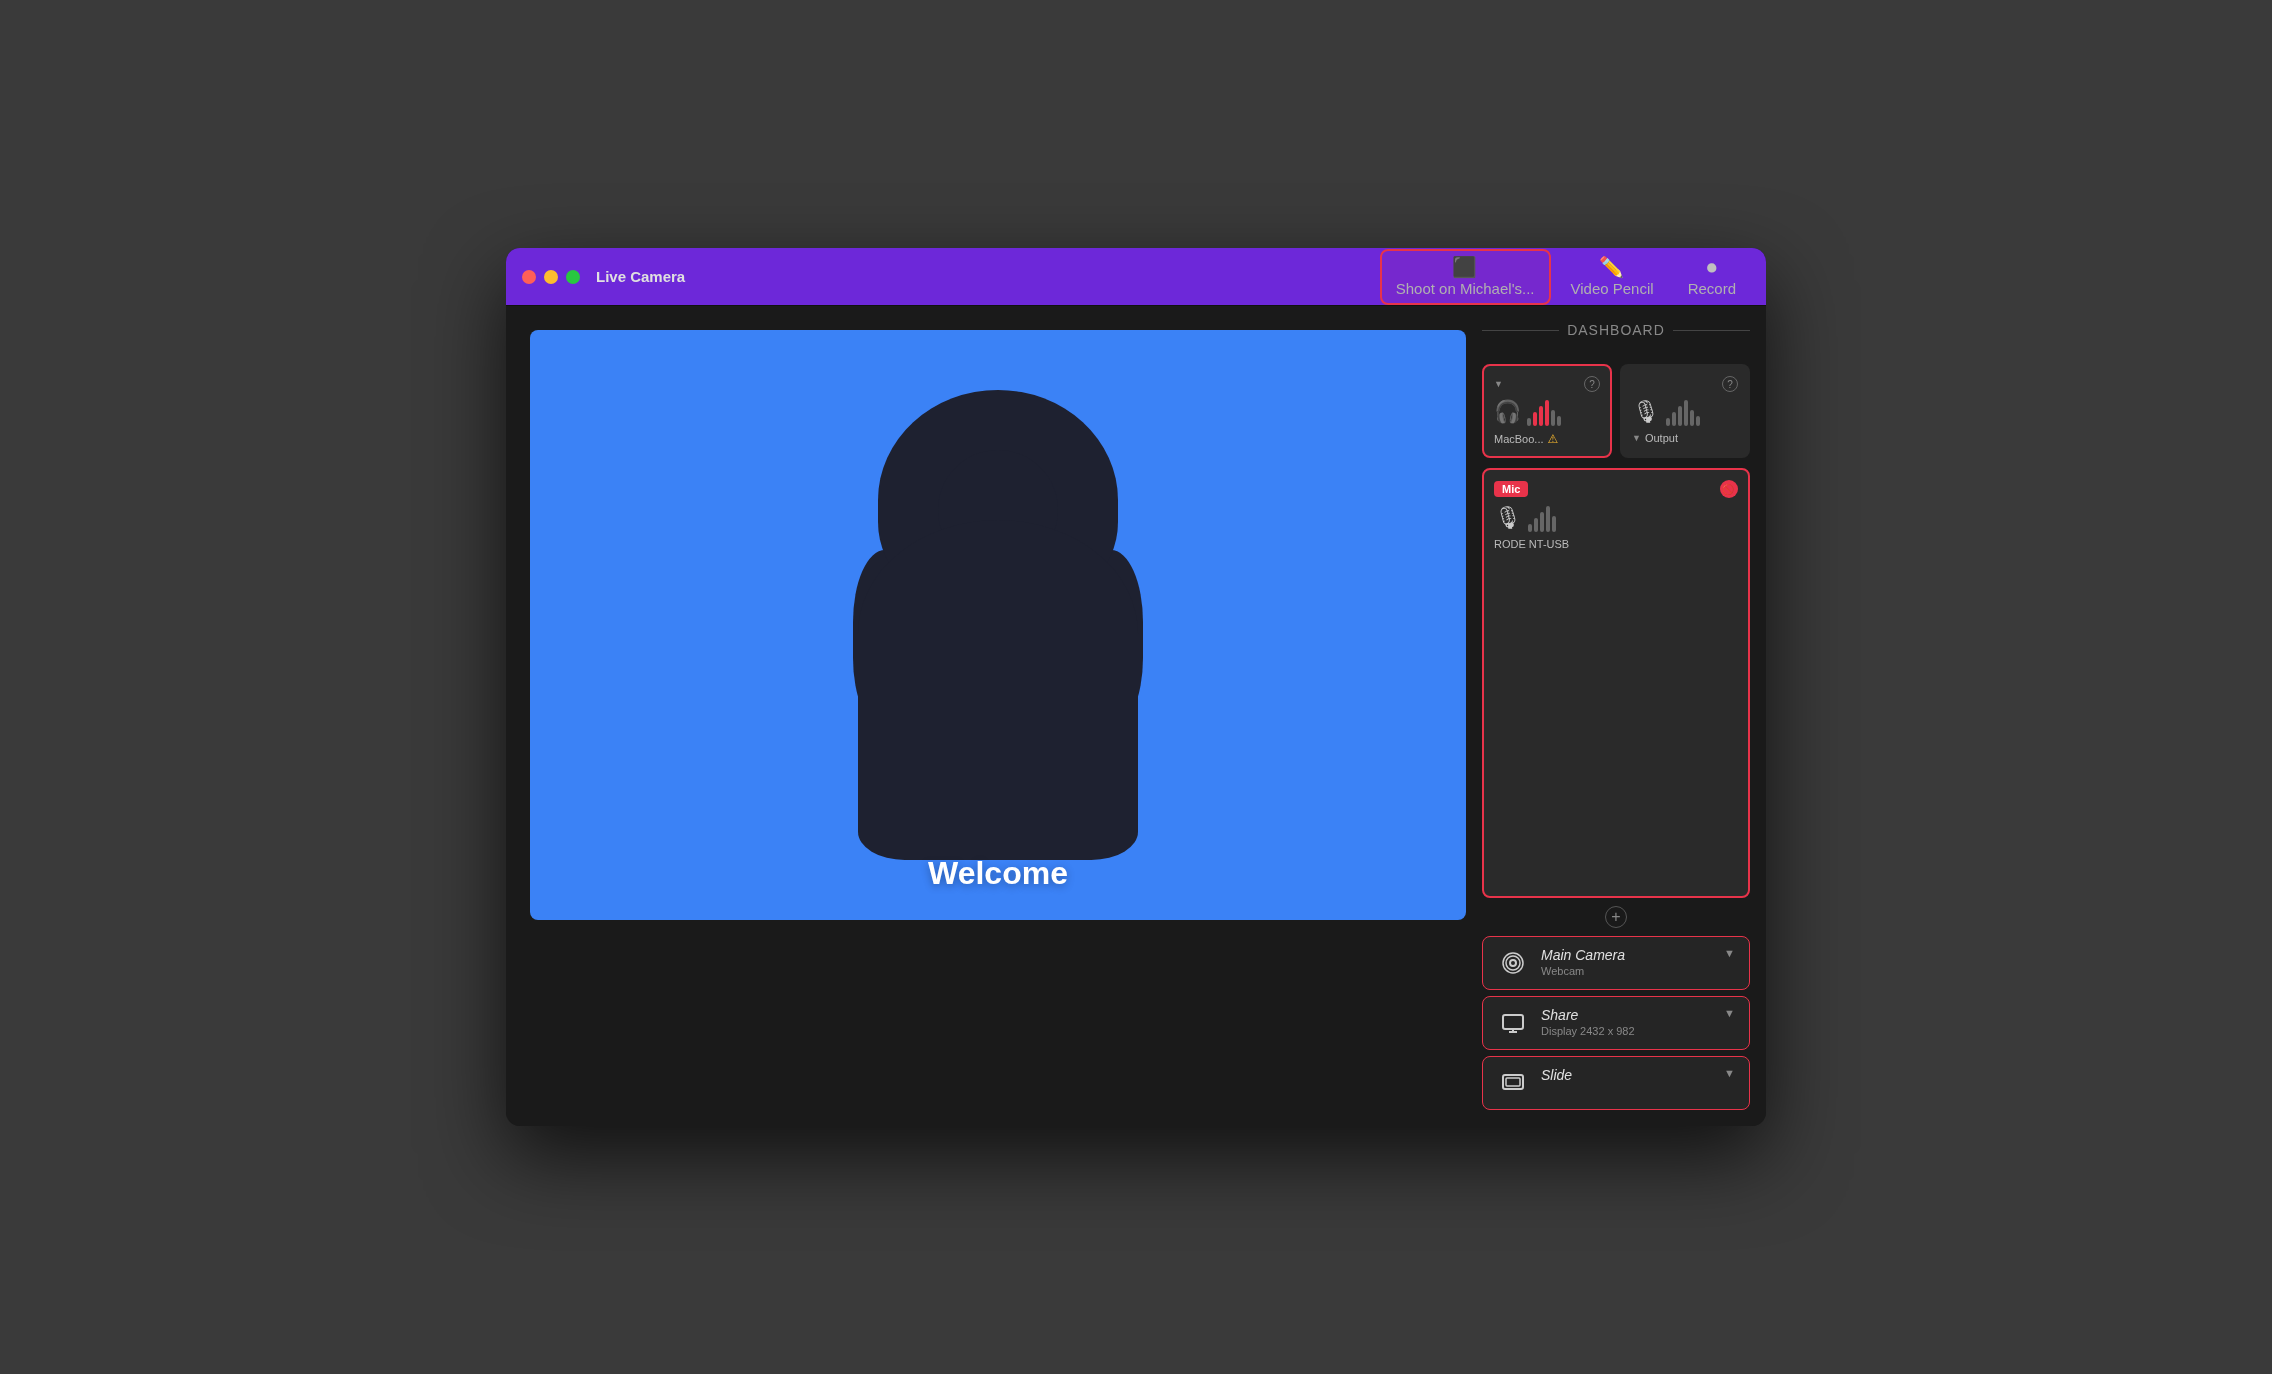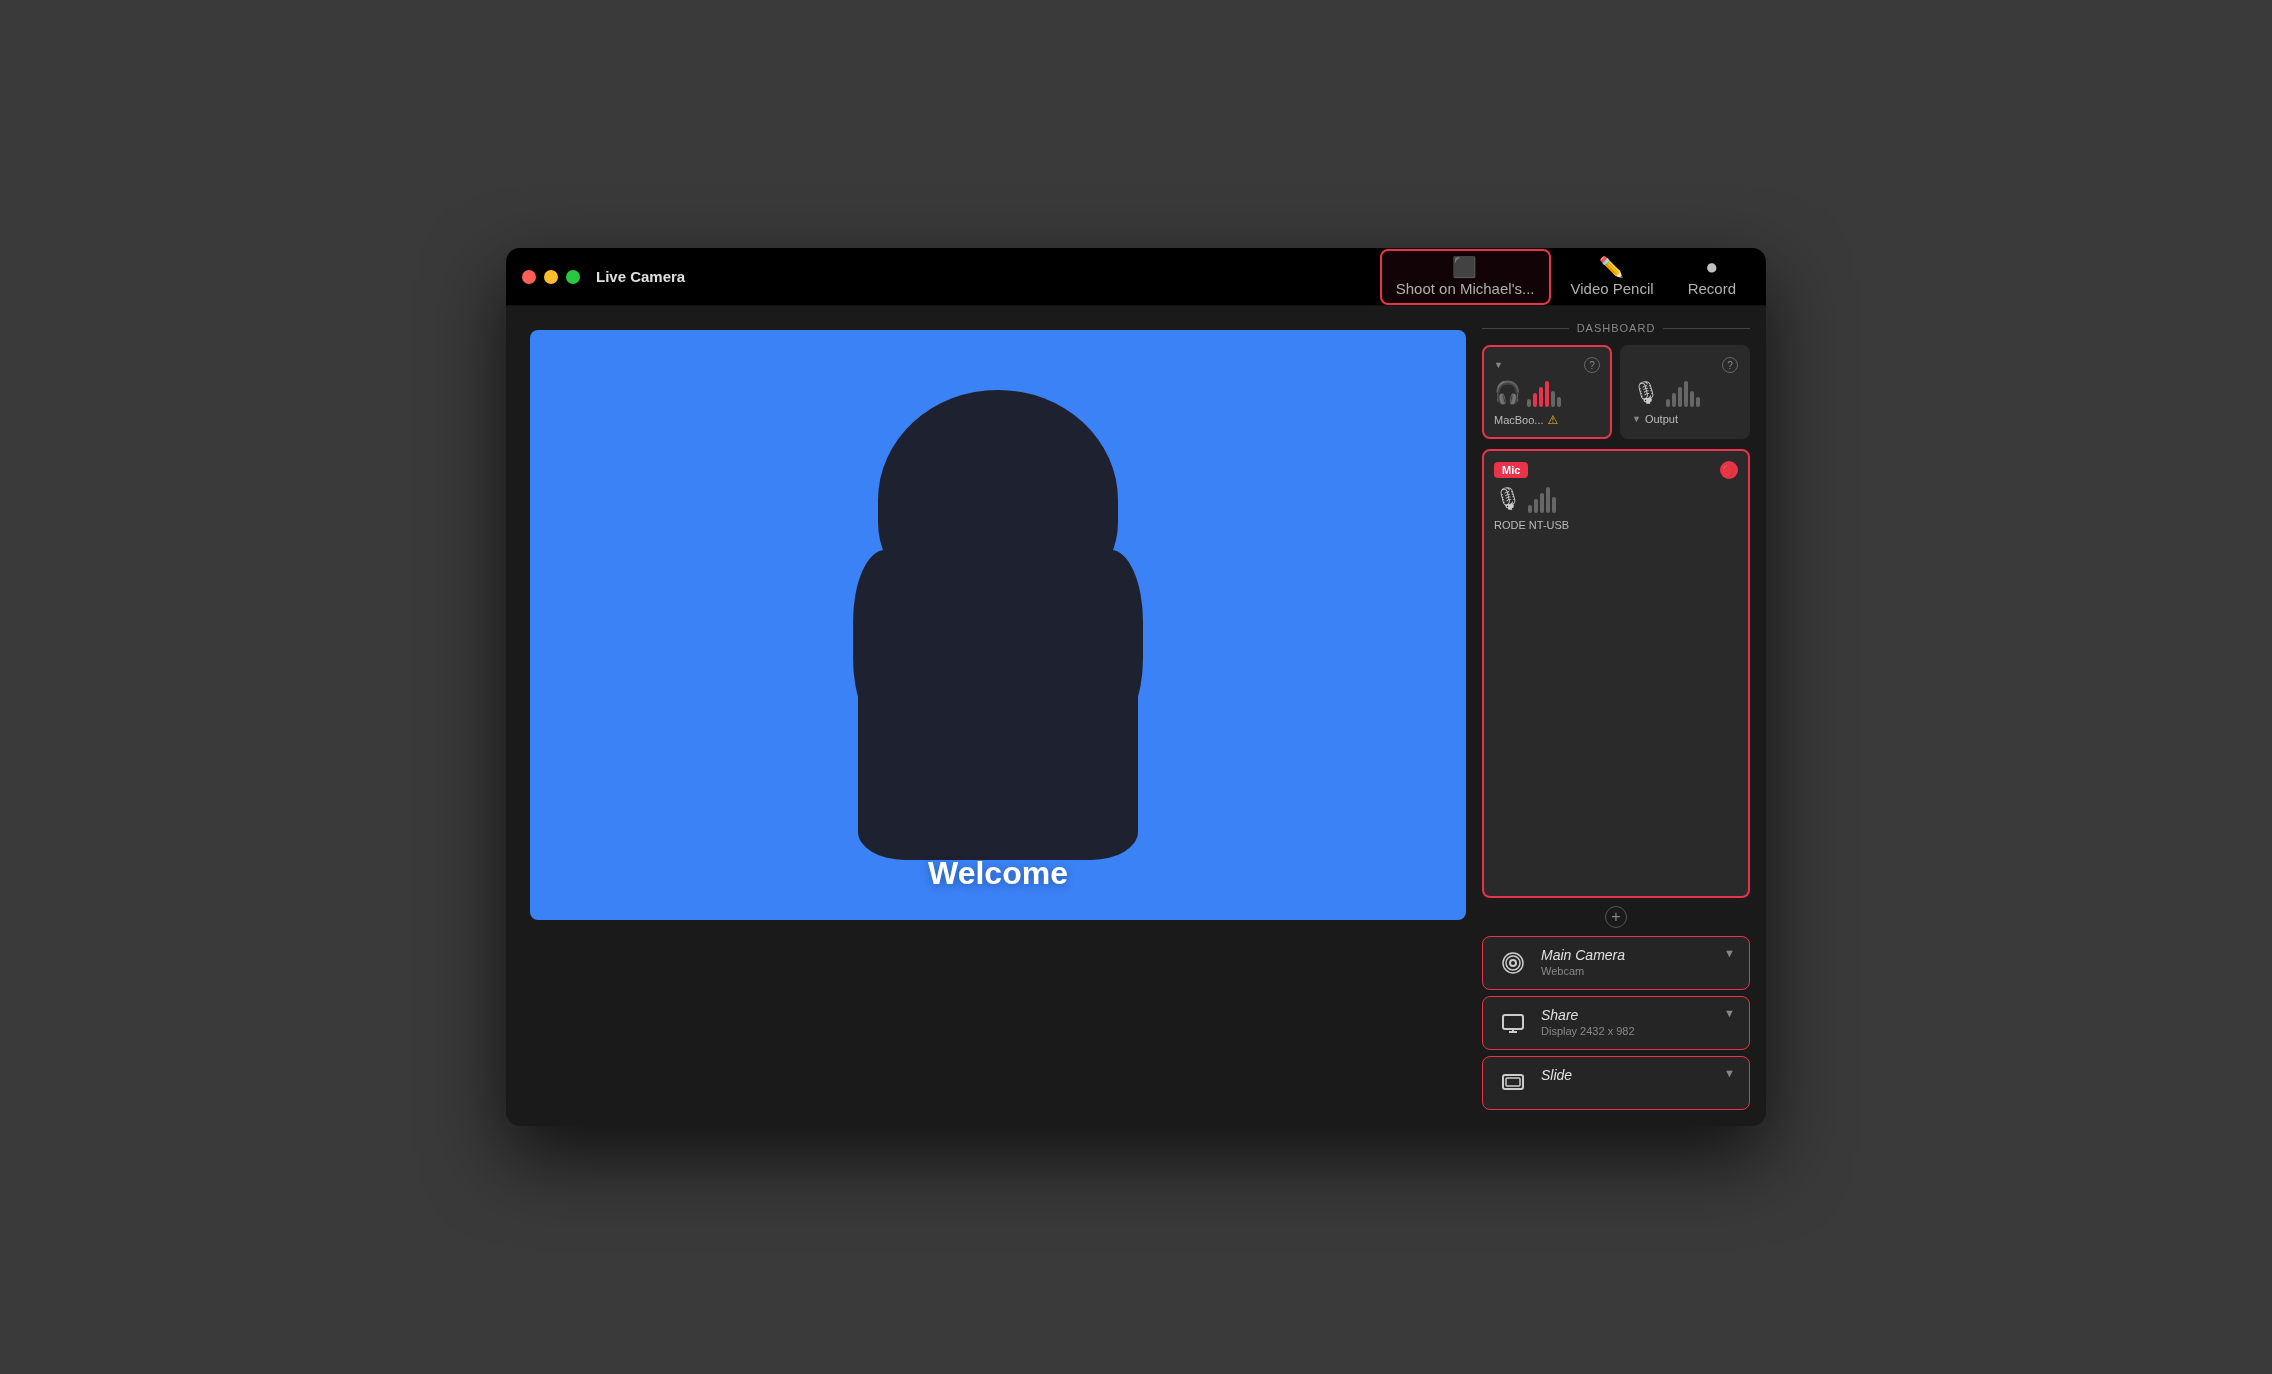--- a/index.html
+++ b/index.html
@@ -16,21 +16,21 @@
     .app-window {
       width: 1260px;
       background: #1e1e1e;
       border-radius: 14px;
       overflow: hidden;
       box-shadow: 0 30px 80px rgba(0,0,0,0.7);
     }
 
     
     .title-bar {
-      background: #000000;
+      background: #6d28d9;
       height: 58px;
       display: flex;
       align-items: center;
       padding: 0 16px;
       border-bottom: 1px solid #111;
       position: relative;
     }
 
     .traffic-lights {
       display: flex;
@@ -202,25 +202,25 @@
       width: 300px;
       padding: 16px;
       display: flex;
       flex-direction: column;
       gap: 6px;
       overflow-y: auto;
     }
 
     .dashboard-label {
       color: #888;
-      font-size: 11px;
+      font-size: 14px;
       text-align: center;
       letter-spacing: 1px;
       text-transform: uppercase;
-      margin-bottom: 5px;
+      margin-bottom: 20px;
       display: flex;
       align-items: center;
       gap: 8px;
     }
 
     .dashboard-label::before,
     .dashboard-label::after {
       content: '';
       flex: 1;
       height: 1px;

